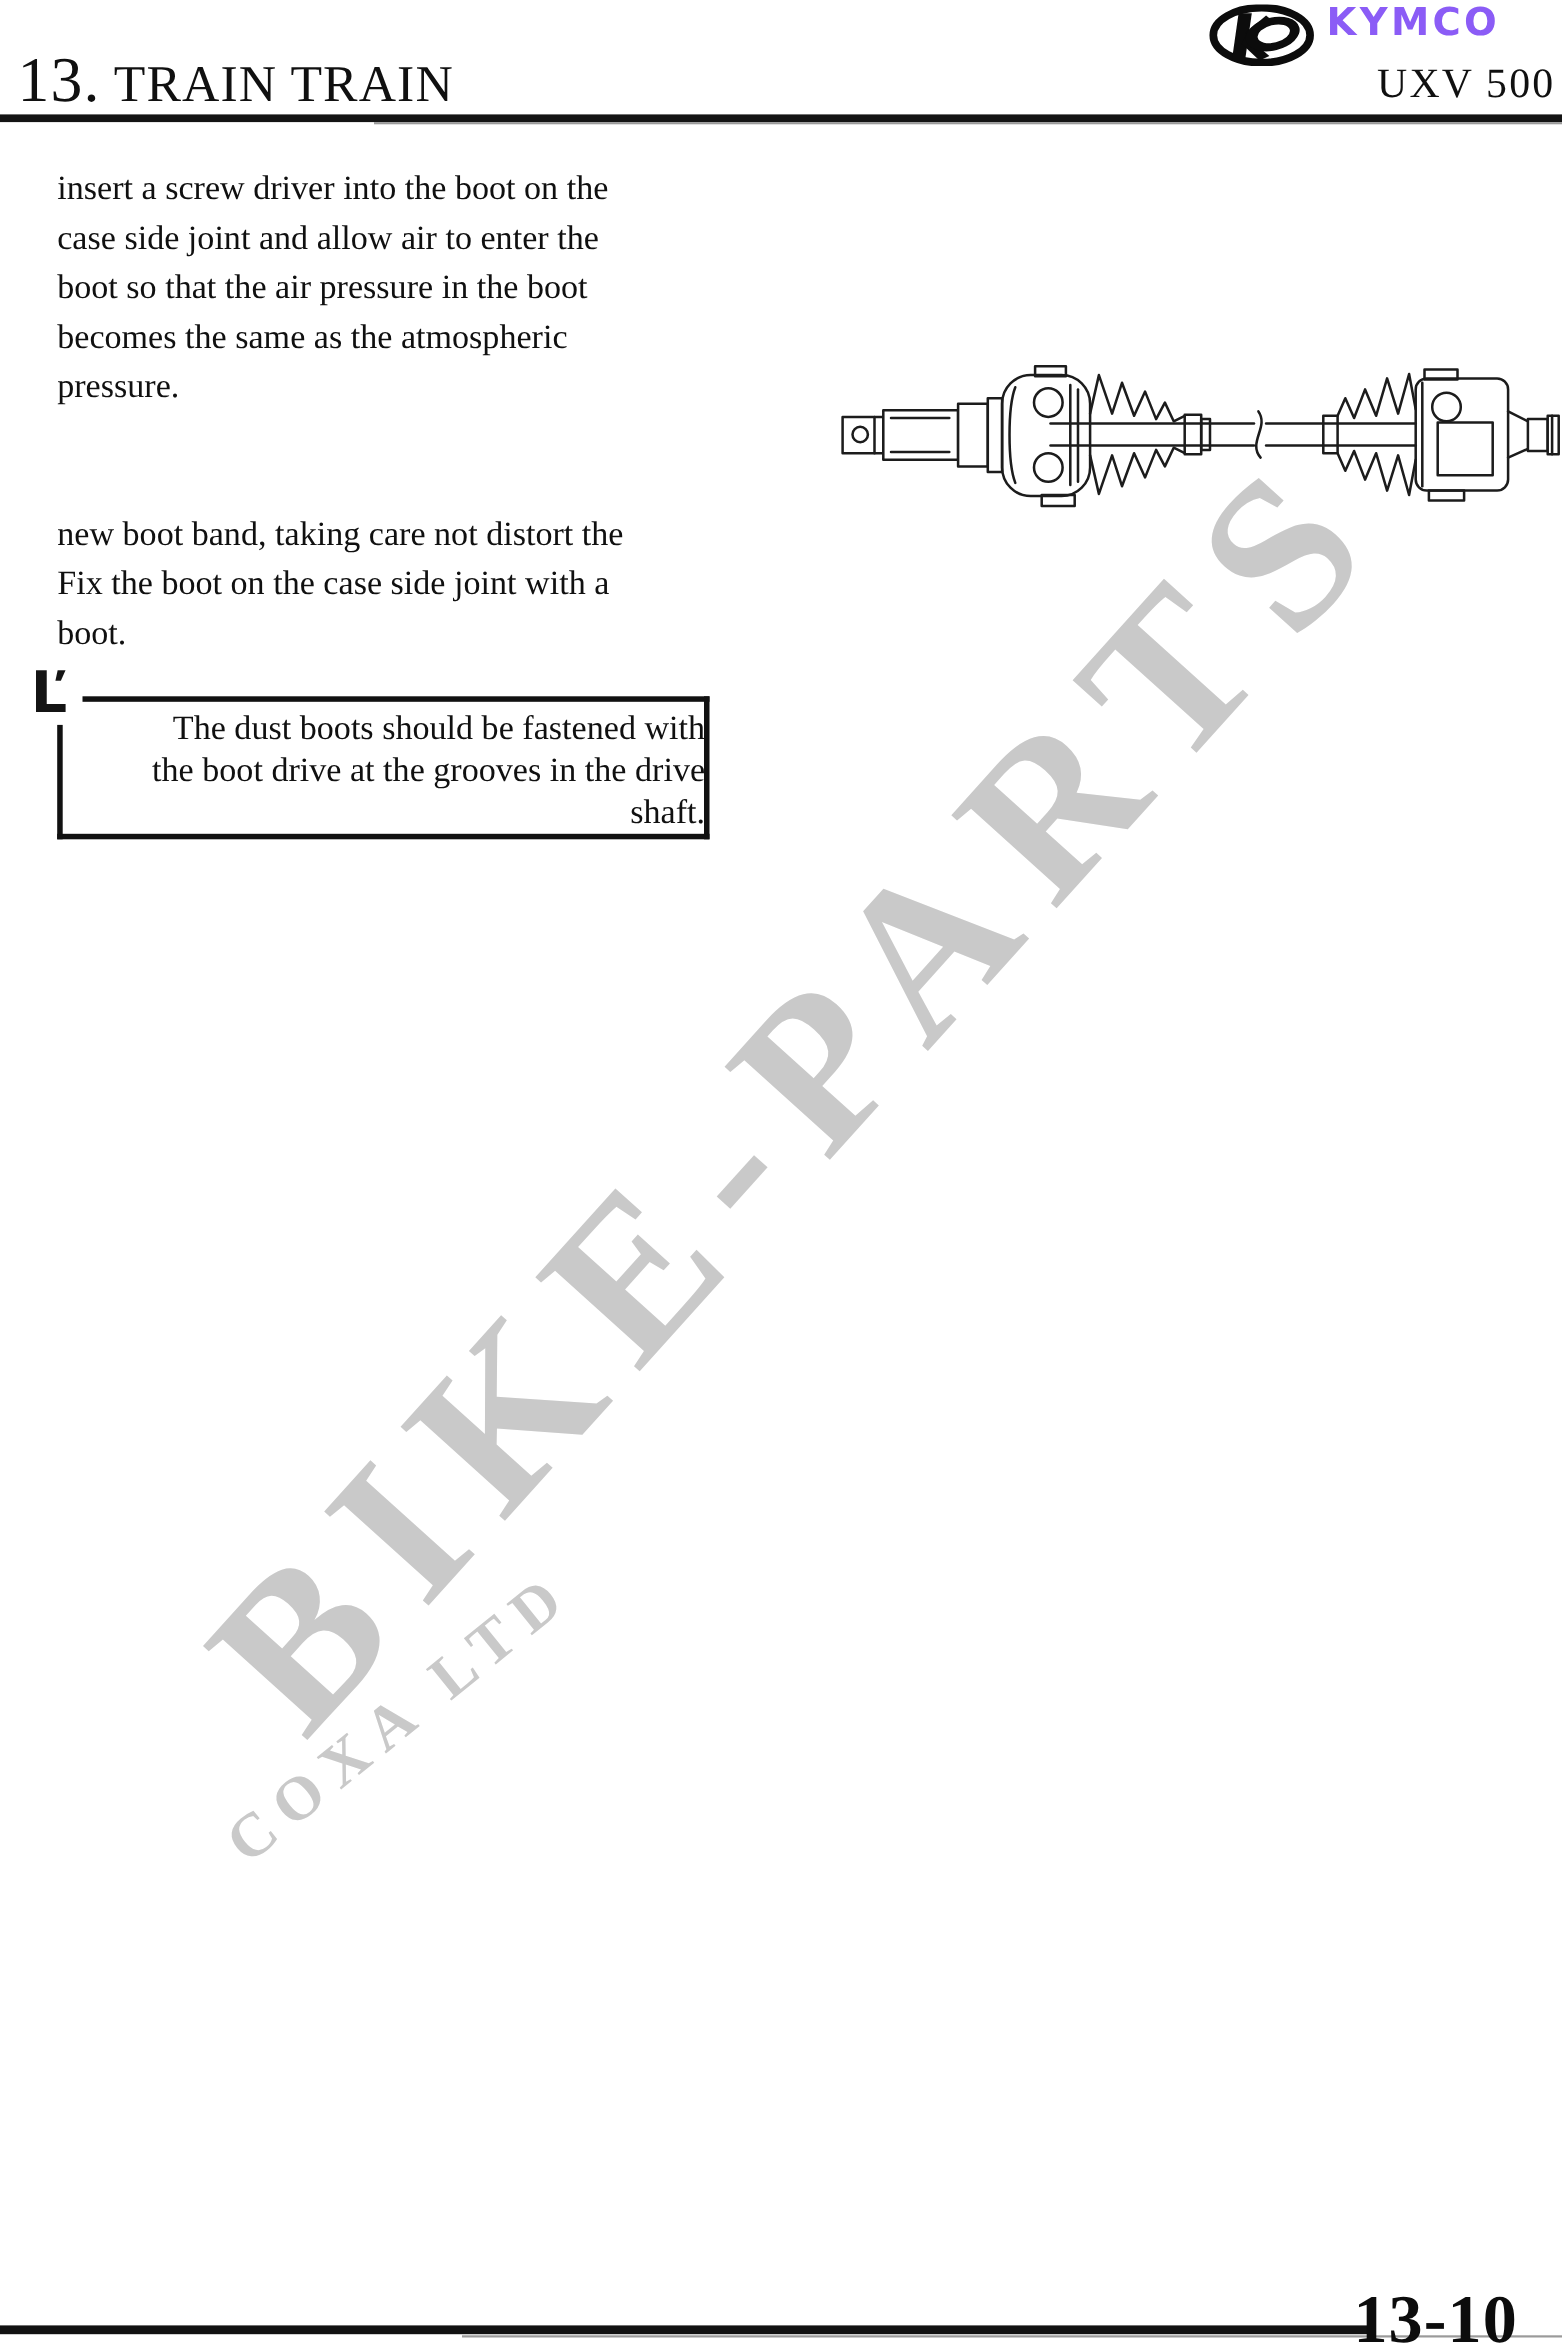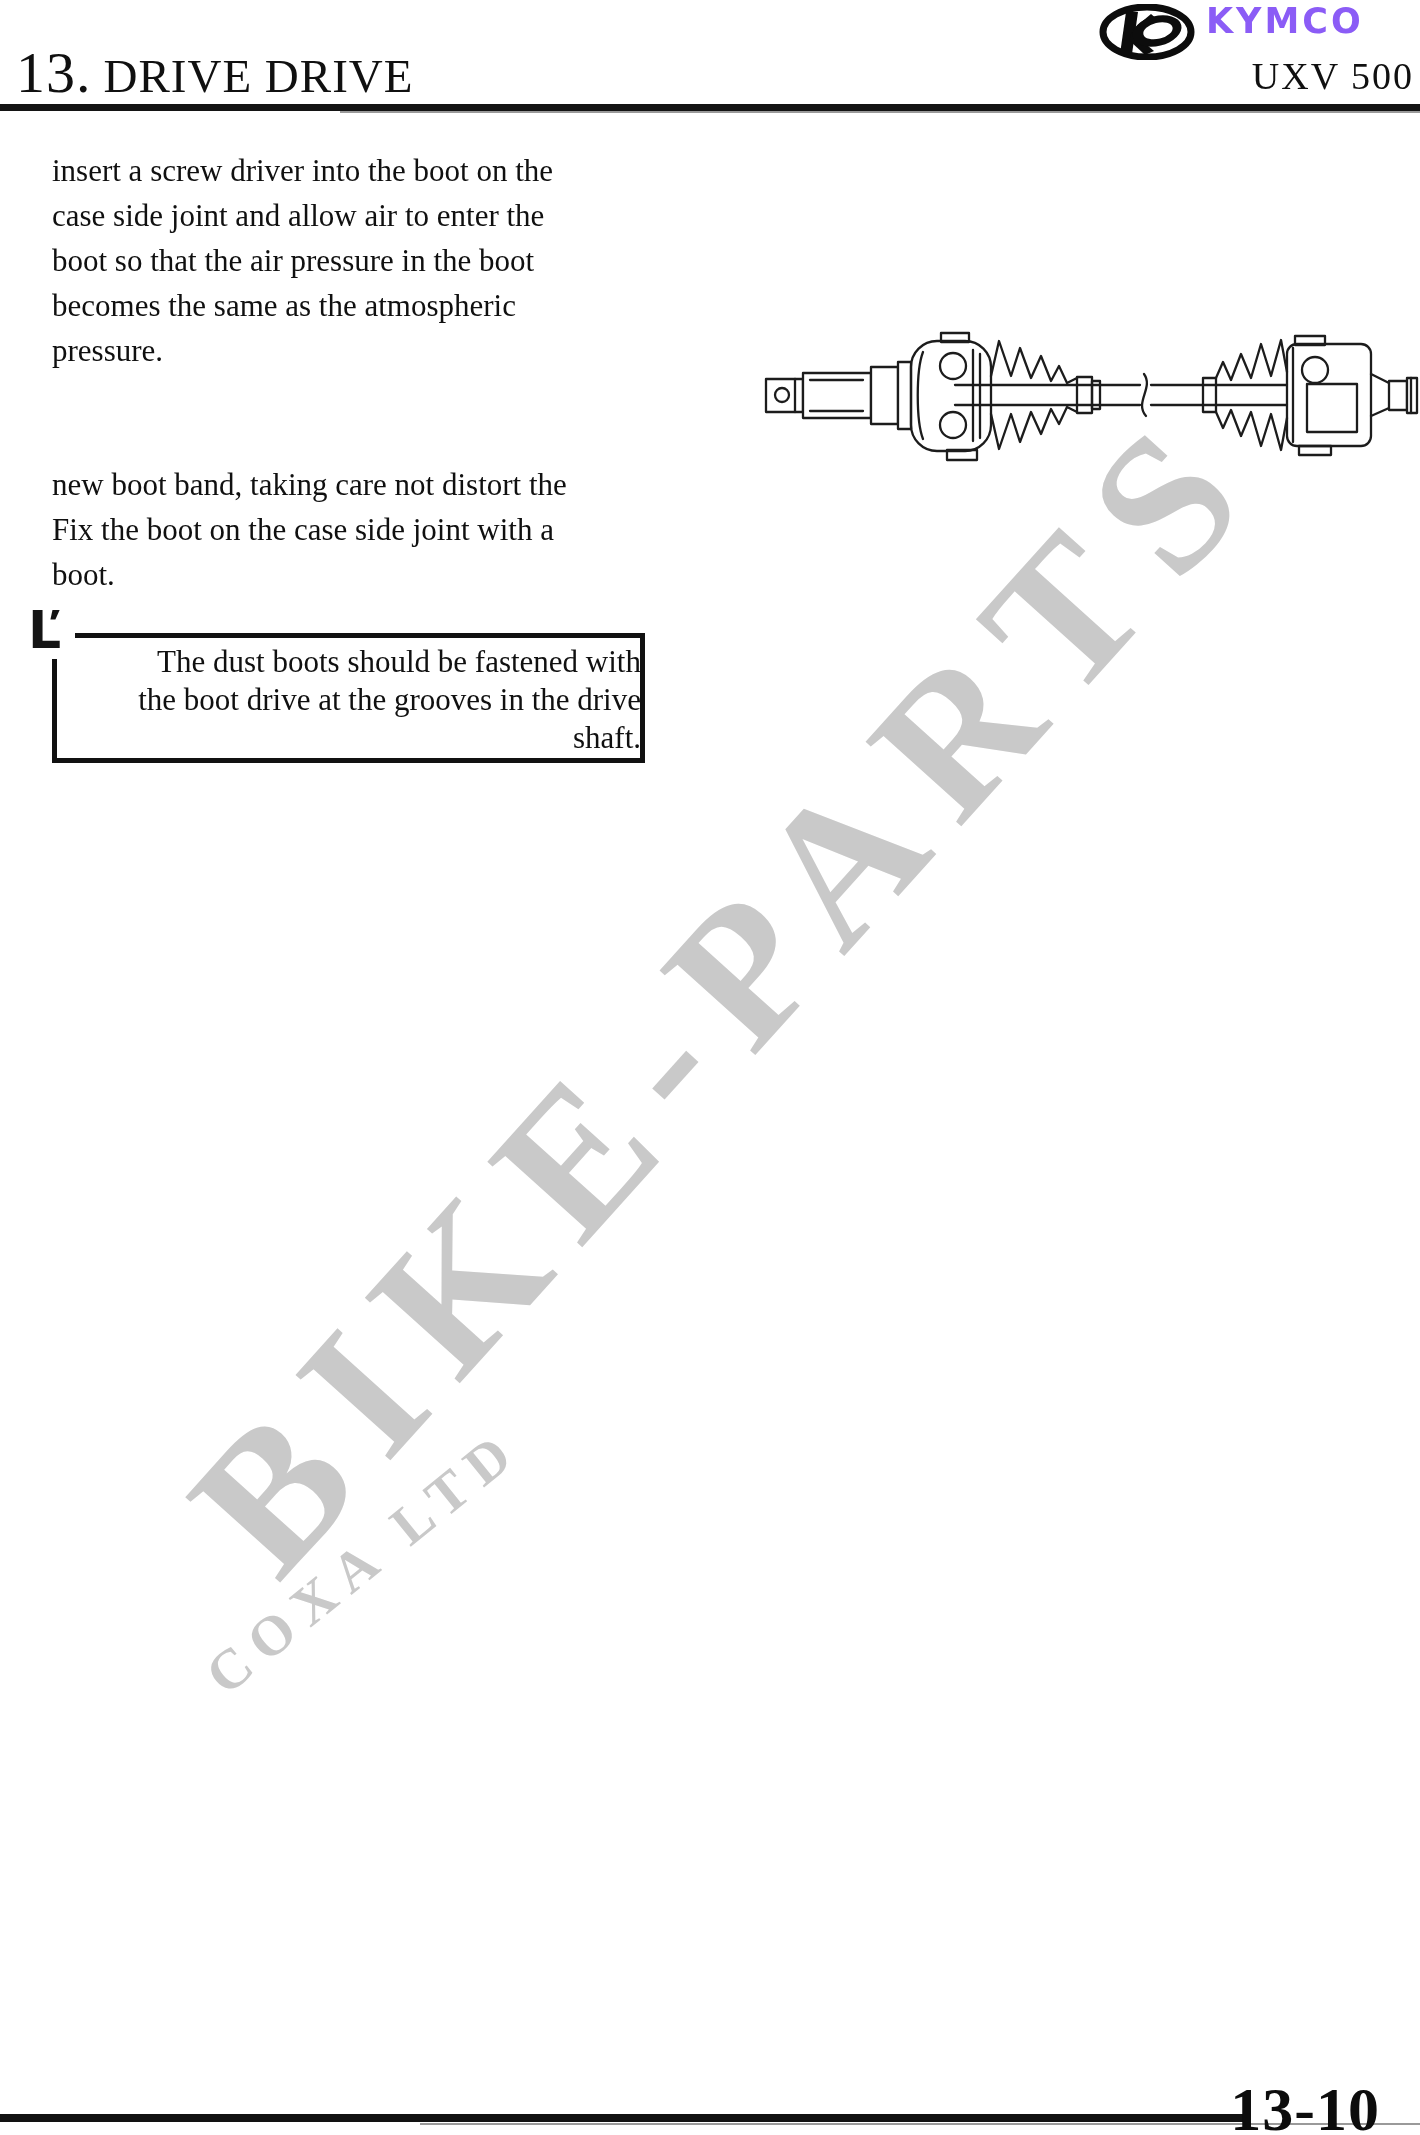--- a/index.html
+++ b/index.html
@@ -92,21 +92,21 @@
 
 <div class="layer" id="watermark-layer">
   <div class="wm" id="wm-primary" style="color: rgb(201, 201, 201);">BIKE-PARTS</div>
   <div class="wm" id="wm-secondary" style="color: rgb(201, 201, 201);">COXA LTD</div>
 </div>
 
 <div class="layer" id="content-layer">
 
   <div class="chapter-title">
     <span class="chapter-number">13.</span>
-    <span class="chapter-name">DRIVE DRIVE</span>
+    <span class="chapter-name">TRAIN TRAIN</span>
   </div>
 
   <svg class="emblem" width="96" height="56" viewBox="0 0 96 56">
     <ellipse cx="48" cy="28" rx="44" ry="25" fill="none" stroke="#0c0c0c" stroke-width="7"></ellipse>
     <polygon points="27,8 39,8 33,50 21,50" fill="#0c0c0c"></polygon>
     <polygon points="33,26 52,10 58,15 40,33" fill="#0c0c0c"></polygon>
     <polygon points="33,28 55,47 46,51 30,36" fill="#0c0c0c"></polygon>
     <g transform="rotate(-14 58 27)">
       <ellipse cx="58" cy="27" rx="25" ry="15" fill="#0c0c0c"></ellipse>
       <ellipse cx="59" cy="27" rx="15" ry="8" fill="#ffffff"></ellipse>

